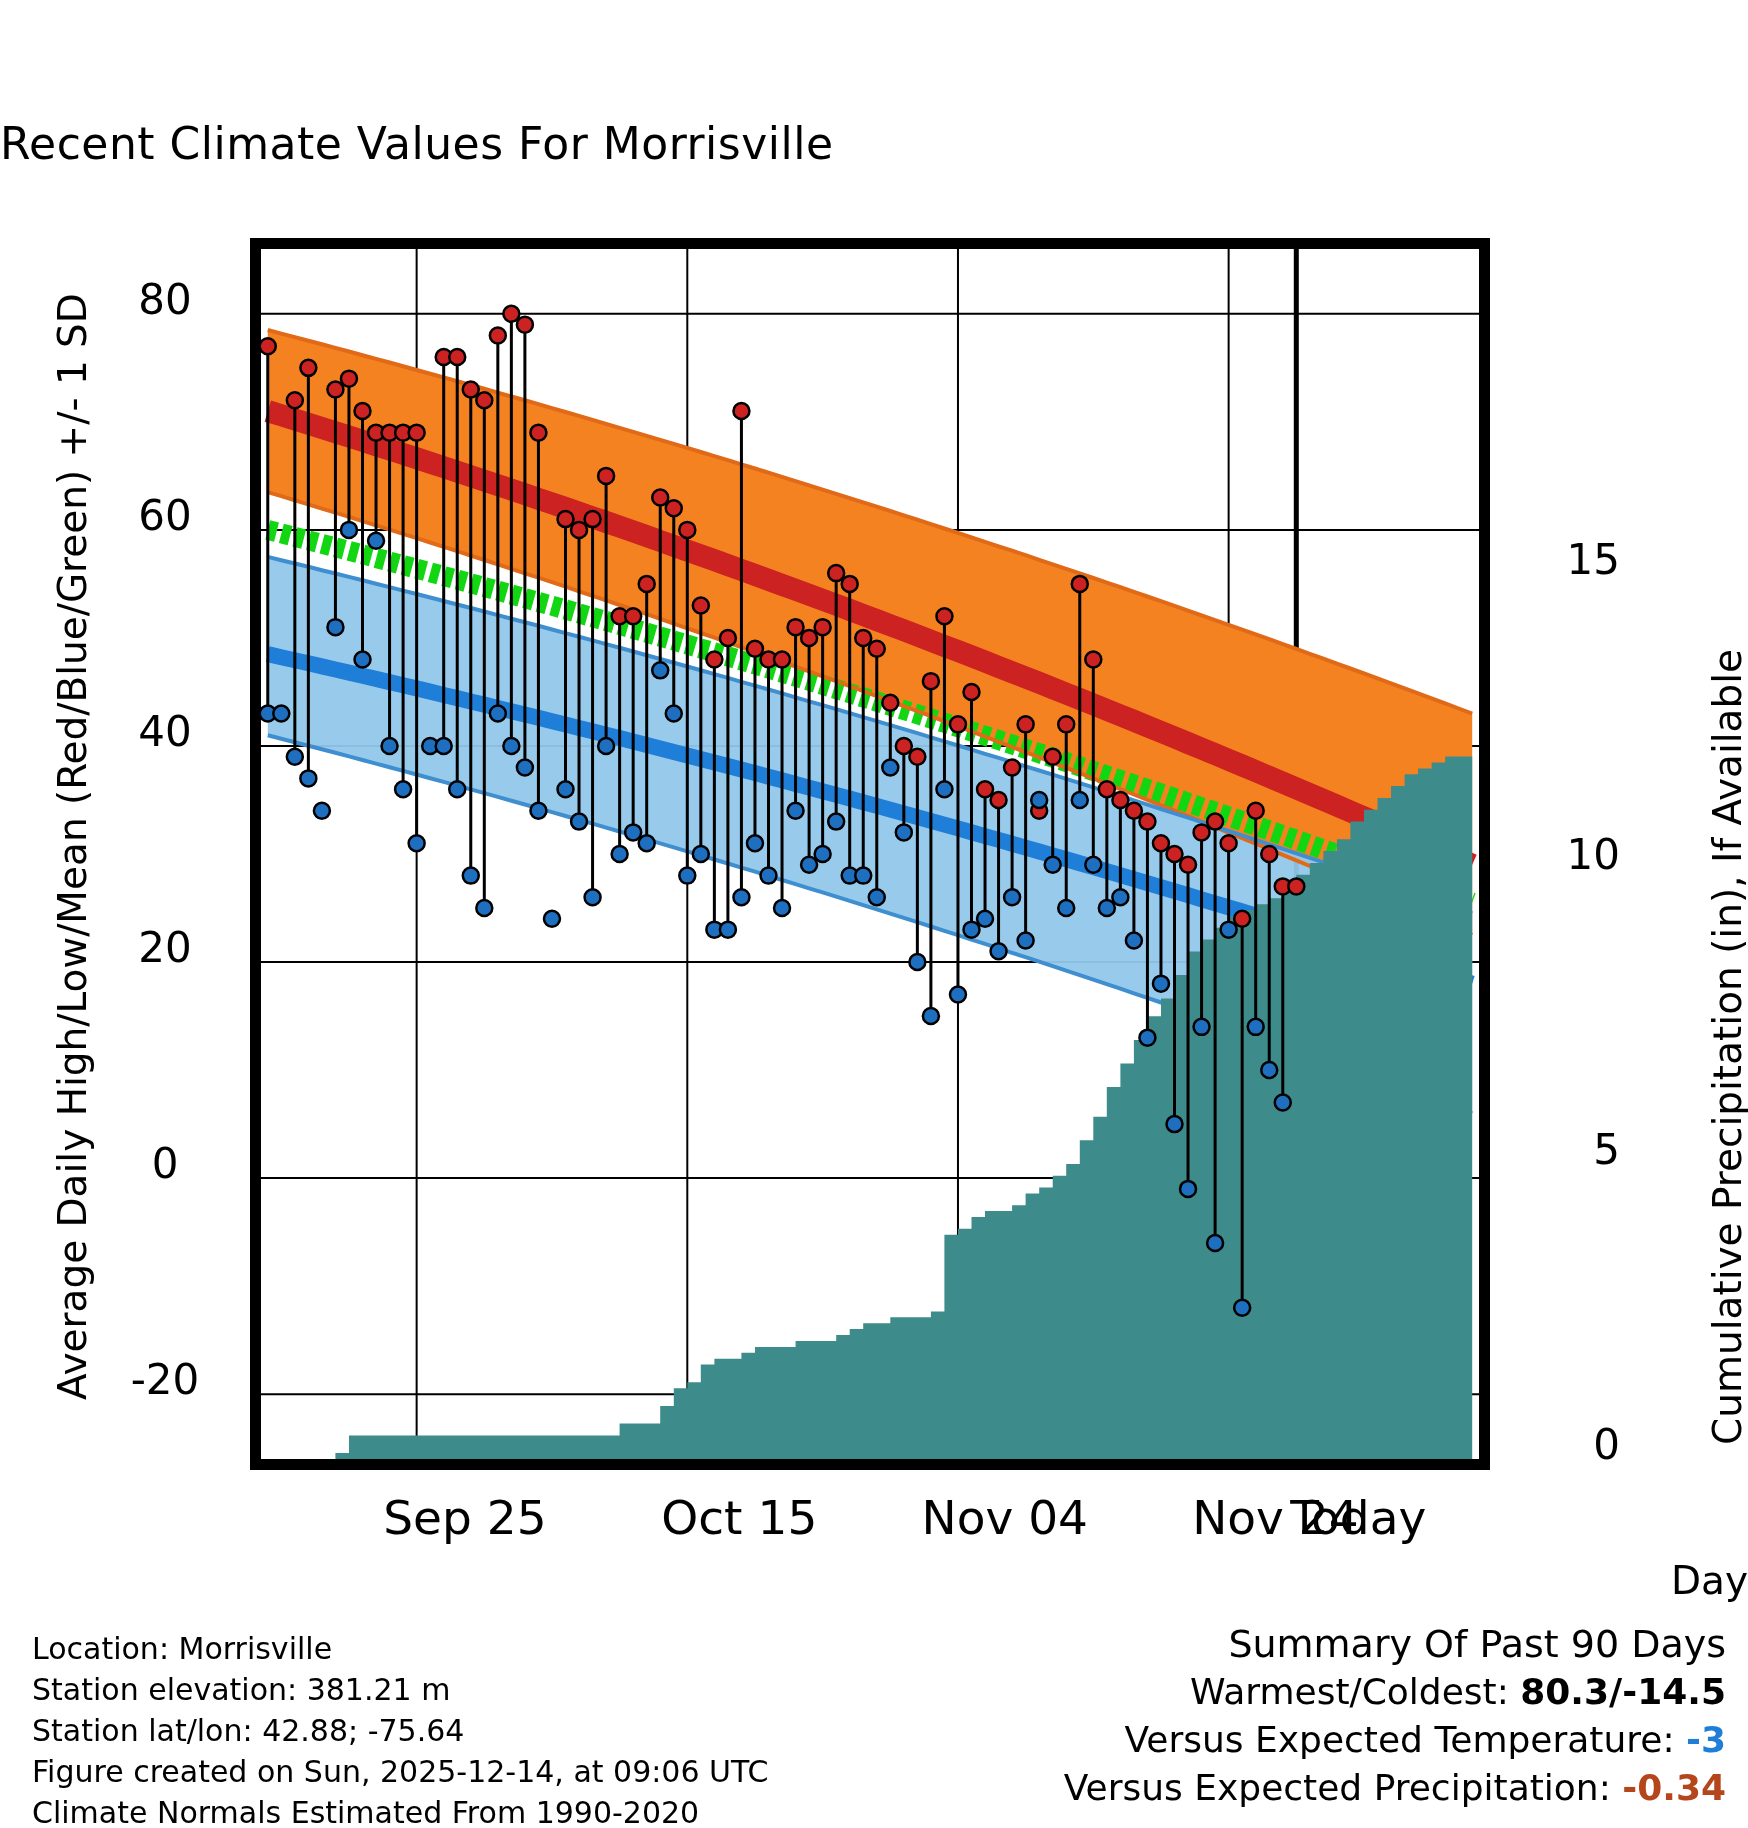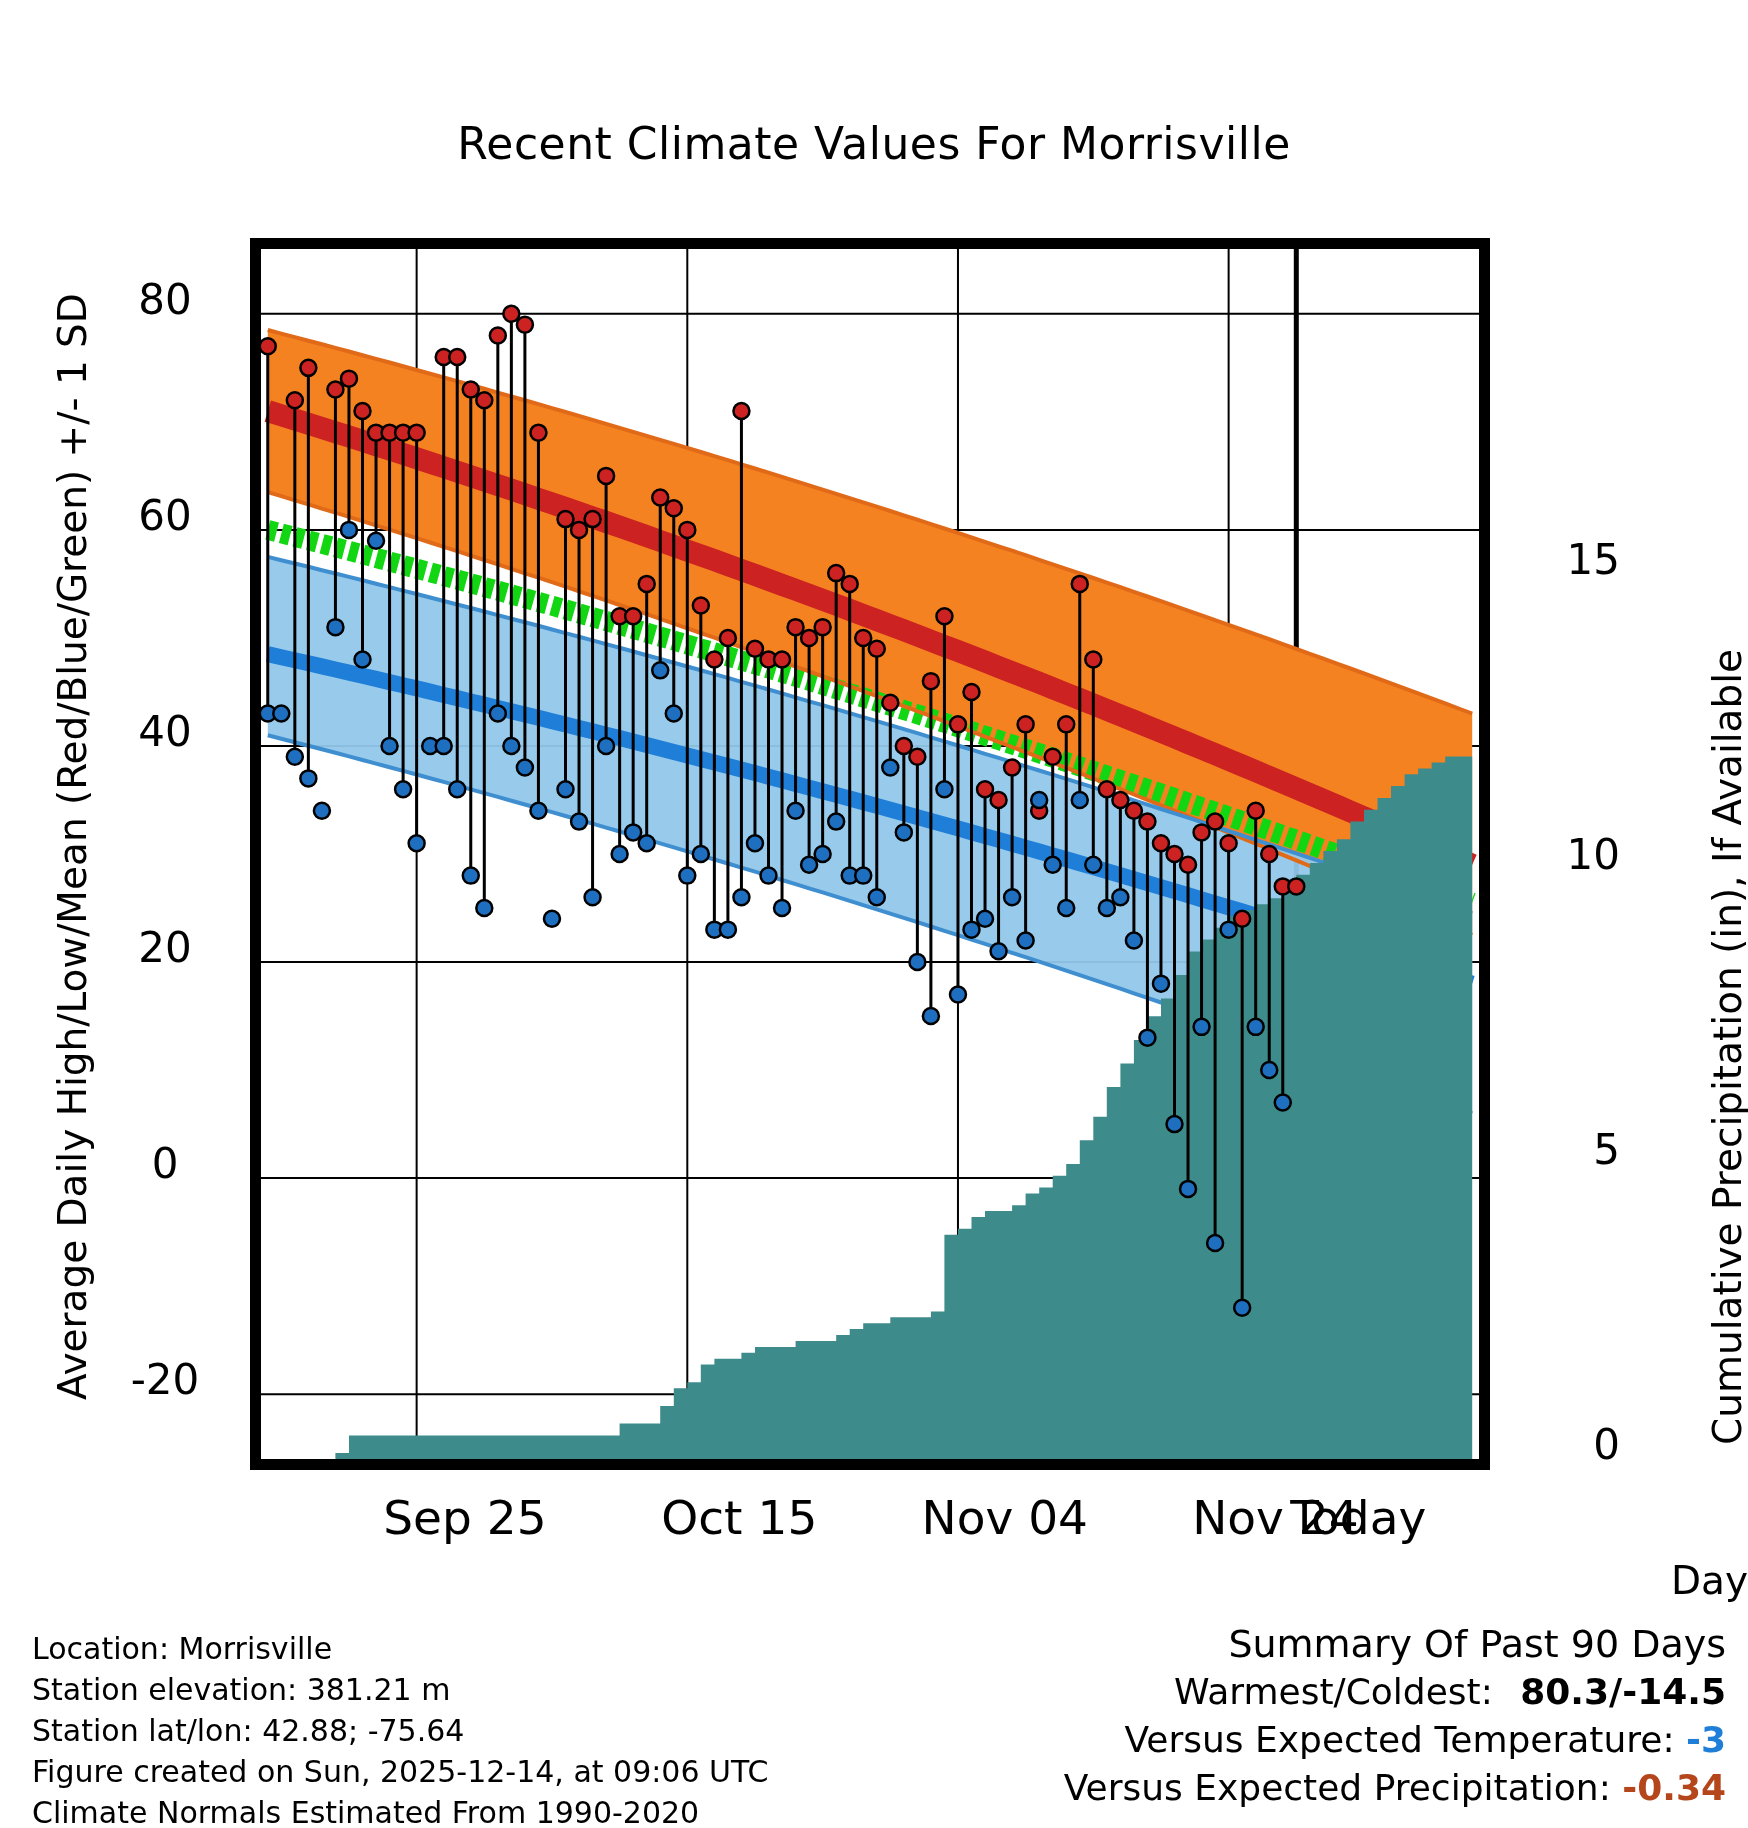--- a/index.html
+++ b/index.html
@@ -1,20 +1,20 @@
 <!DOCTYPE html>
 <html><head>
 <meta charset="utf-8">
 <style>
   html,body{margin:0;padding:0;background:#ffffff;}
   body{width:1748px;height:1828px;font-family:"DejaVu Sans",sans-serif;color:#000;overflow:hidden;}
   #root{position:relative;width:1748px;height:1828px;}
 
   .title{
-    position:absolute;left:0;top:118px;width:1748px;text-align:center;
+    position:absolute;left:0;top:118px;width:1748px;text-align:left;
     font-size:44px;letter-spacing:0.5px;
   }
   
   .plot-frame{
     position:absolute;left:250px;top:238px;width:1240px;height:1232px;
     border:11px solid #000;box-sizing:border-box;background:#fff;
     overflow:hidden;
   }
   .inner{position:absolute;left:0;top:0;right:0;bottom:0;}
   svg.chart{position:absolute;left:0;top:0;}
@@ -54,21 +54,21 @@
   }
 
   
   .footer-left{
     position:absolute;left:32px;top:1628px;font-size:30px;line-height:41px;
   }
   .footer-right{
     position:absolute;right:22px;top:1620px;text-align:right;font-size:36px;line-height:48px;
   }
   .footer-right .hdr{font-size:38px;}
-  .b{font-weight:bold;margin-left:16px;}
+  .b{font-weight:bold;}
   .blue{color:#1f7fd8;font-weight:bold;}
   .brown{color:#b5451b;font-weight:bold;}
 </style>
 </head>
 <body>
 
 <div id="root">
 
   <div class="title">Recent Climate Values For Morrisville</div>
 

